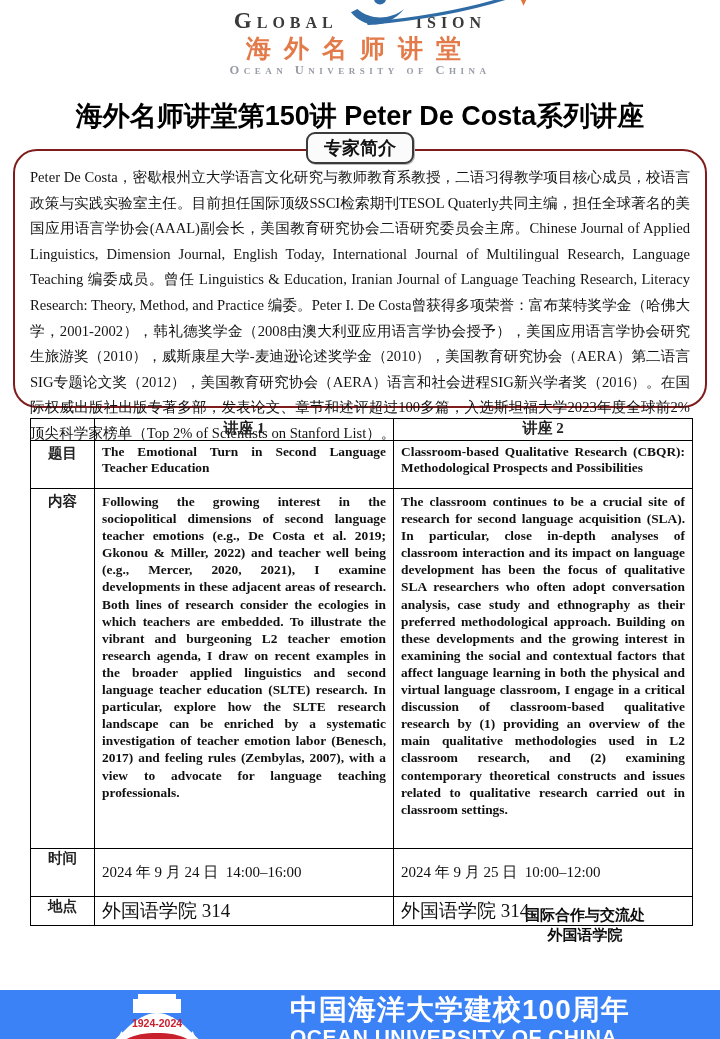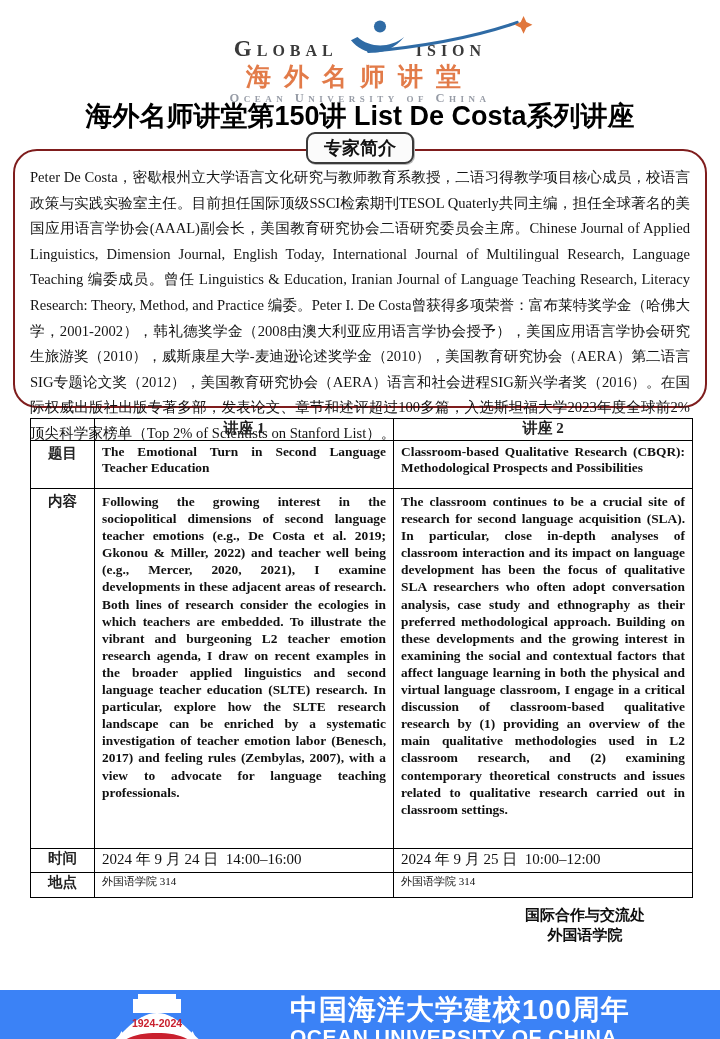--- a/index.html
+++ b/index.html
@@ -1,21 +1,21 @@
 <!DOCTYPE html>
 <html><head>
 <meta charset="utf-8">
 <style>
   * { margin:0; padding:0; box-sizing:border-box; }
   html,body { background:#ffffff; }
   body { width:720px; height:1039px; font-family:"Liberation Serif", serif; overflow:hidden; }
   .page { position:relative; width:720px; height:1039px; background:#fff; overflow:hidden; }
 
   
-  .logo { position:absolute; top:4px; left:0; width:720px; text-align:center;margin-top:28px; }
+  .logo { position:absolute; top:4px; left:0; width:720px; text-align:center; }
   .logo-line1 { position:relative; display:inline-block; font-variant:small-caps; font-weight:bold;
                 font-size:23px; letter-spacing:5px; color:#3a3a3a; height:30px; line-height:34px; }
   .logo-global { margin-right:78px; }
   .logo-swoosh { position:absolute; left:96px; top:-16px; width:225px; height:50px; }
   .logo-lectures { font-variant:small-caps; font-weight:bold; font-size:31px; letter-spacing:11px;
                    color:#2e2e2e; line-height:32px; }
   .logo-cn { color:#e0703a; font-weight:bold; font-size:25px; letter-spacing:13px; line-height:29px;
              font-family:"Liberation Serif", serif; opacity:.92; }
   .logo-univ { color:#979ca6; font-variant:small-caps; font-weight:bold; font-size:12.5px;
                letter-spacing:4.5px; line-height:15px; }
@@ -38,22 +38,22 @@
                    table-layout:fixed; }
   table.lectures td, table.lectures th { border:1.6px solid #000; vertical-align:top; }
   .row-header th { height:22px; font-size:15px; font-weight:bold; text-align:center; color:#222;
                    padding:0 4px; }
   td.lbl { text-align:center; font-weight:bold; font-size:14.5px; color:#222; padding-top:3px; }
   td.lbl-mid { vertical-align:middle; padding-top:0;margin-top:17px; }
   td.ttl { height:48px; padding:3px 7px; font-weight:bold; font-size:13.4px; line-height:15.8px;
            text-align:justify; color:#101010; }
   td.cnt { height:360px; padding:4px 7px; font-weight:bold; font-size:13.4px; line-height:17.1px;
            text-align:justify; color:#101010; }
-  td.tim { height:24px; vertical-align:middle; padding:1px 7px; font-size:15px; color:#101010; }
-  td.ven { height:25px; vertical-align:middle; padding:1px 7px; font-size:11px; color:#101010; }
+  td.tim { height:24px; vertical-align:middle; padding:14px 7px; font-size:15px; color:#101010; }
+  td.ven { height:25px; vertical-align:middle; padding:1px 7px; font-size:19px; color:#101010; }
 
   
   .footer { position:absolute; top:905px; left:455px; width:260px; text-align:center;
             font-family:"Liberation Sans", sans-serif; font-weight:bold; font-size:15px;
             line-height:20px; color:#0d0d0d; }
 
   
   .banner { position:absolute; top:962px; left:0; width:720px; height:77px; background:#3b82f6;margin-top:28px; }
   .banner-building { position:absolute; left:62px; top:3px; width:190px; height:72px; }
   .banner-text { position:absolute; left:290px; top:4px; color:#fff;
@@ -75,21 +75,21 @@
         <path d="M4 30 C 20 50, 48 52, 70 26 C 52 40, 28 40, 12 26 Z" fill="#2f6ba5"></path>
         <circle cx="40" cy="13" r="7.5" fill="#2f6ba5"></circle>
         <path d="M26 44 C 92 38, 152 28, 210 8" stroke="#2f6ba5" stroke-width="4" fill="none" stroke-linecap="round"></path>
         <polygon points="218,0 221.5,7.5 229,11 221.5,14.5 218,22 214.5,14.5 207,11 214.5,7.5" fill="#e0763c"></polygon>
       </svg>
     </div>
     <div class="logo-cn">海外名师讲堂</div>
     <div class="logo-univ">Ocean University of China</div>
   </div>
 
-  <div class="main-title">海外名师讲堂第150讲 List De Costa系列讲座</div>
+  <div class="main-title">海外名师讲堂第150讲 Peter De Costa系列讲座</div>
 
   <div class="badge">专家简介</div>
 
   <div class="bio-box">
     <p class="bio-text">Peter De Costa，密歇根州立大学语言文化研究与教师教育系教授，二语习得教学项目核心成员，校语言政策与实践实验室主任。目前担任国际顶级SSCI检索期刊TESOL Quaterly共同主编，担任全球著名的美国应用语言学协会(AAAL)副会长，美国教育研究协会二语研究委员会主席。Chinese Journal of Applied Linguistics, Dimension Journal, English Today, International Journal of Multilingual Research, Language Teaching 编委成员。曾任 Linguistics &amp; Education, Iranian Journal of Language Teaching Research, Literacy Research: Theory, Method, and Practice 编委。Peter I. De Costa曾获得多项荣誉：富布莱特奖学金（哈佛大学，2001-2002），韩礼德奖学金（2008由澳大利亚应用语言学协会授予），美国应用语言学协会研究生旅游奖（2010），威斯康星大学-麦迪逊论述奖学金（2010），美国教育研究协会（AERA）第二语言SIG专题论文奖（2012），美国教育研究协会（AERA）语言和社会进程SIG新兴学者奖（2016）。在国际权威出版社出版专著多部，发表论文、章节和述评超过100多篇，入选斯坦福大学2023年度全球前2%顶尖科学家榜单（Top 2% of Scientists on Stanford List）。</p>
   </div>
 
   <table class="lectures">
     <colgroup>
         <col style="width:64px">

